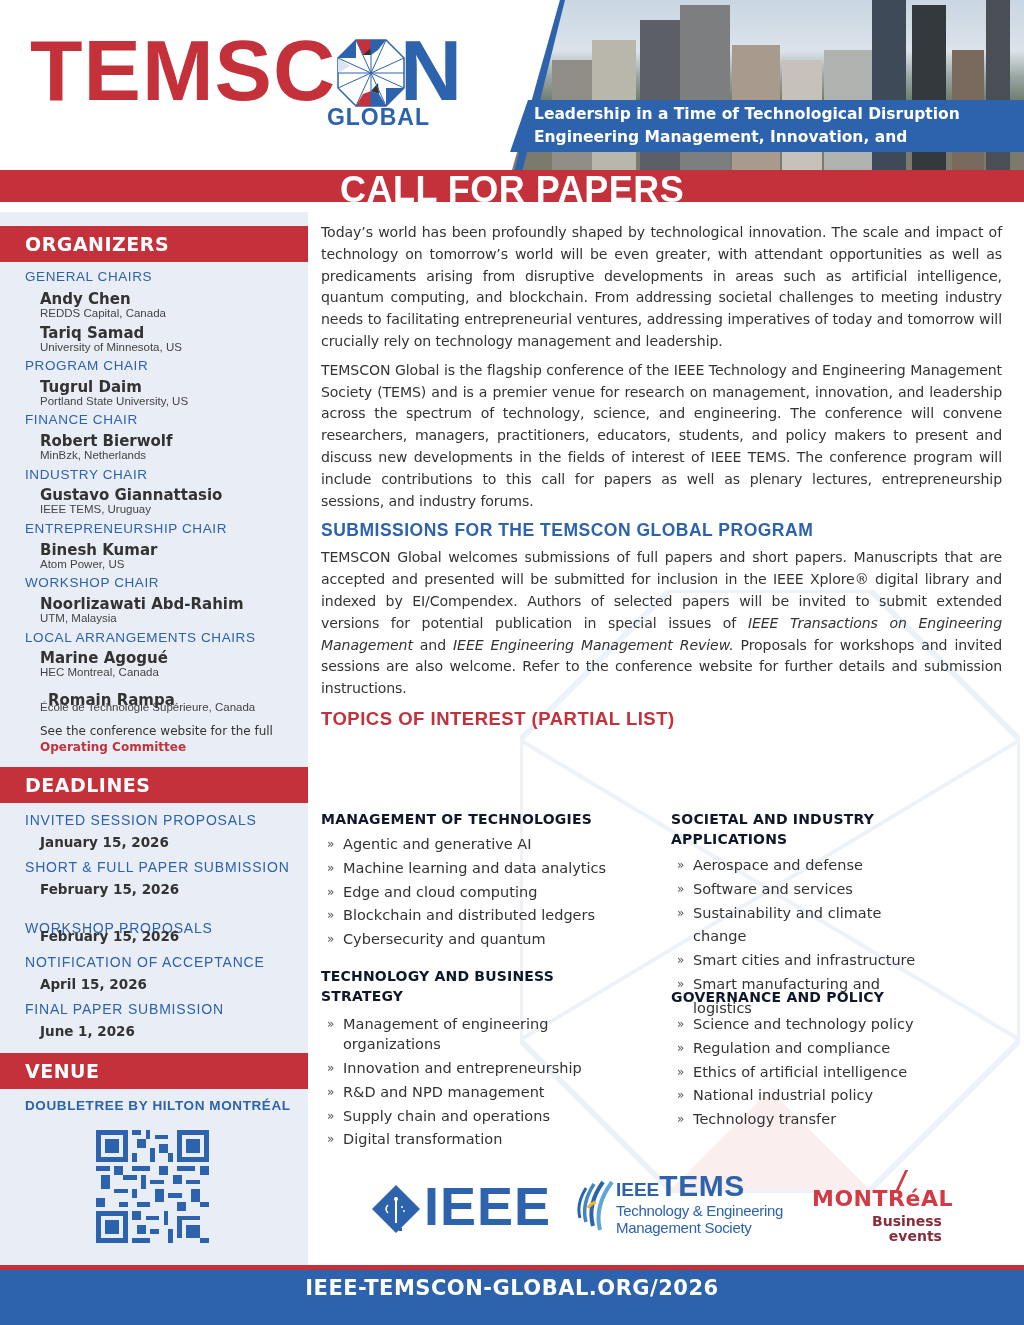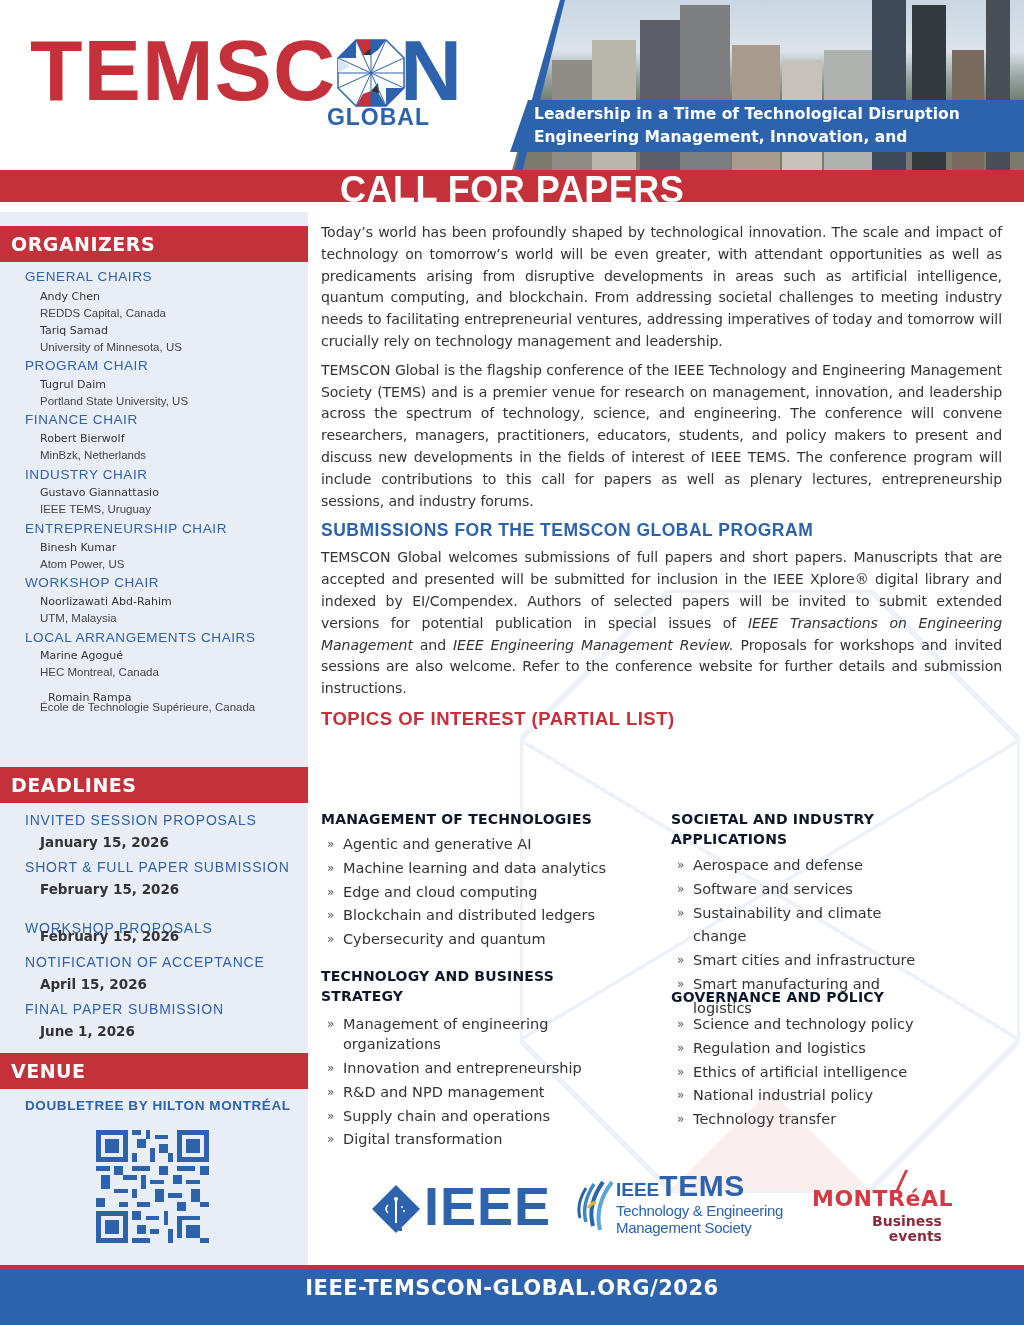--- a/index.html
+++ b/index.html
@@ -24,23 +24,23 @@
   .tagline { position: absolute; left: 510px; top: 100px; width: 514px; height: 52px; background: #2d62ad;
              clip-path: polygon(18px 0, 514px 0, 514px 52px, 0 52px); color: #fff; font-family: "DejaVu Sans", sans-serif;
              font-weight: 700; font-size: 15.5px; line-height: 23px; padding: 3px 0 0 24px; }
 
   
   .call-banner { position: absolute; left: 0; top: 170px; width: 1024px; height: 32px; background: #c4313a; }
   .call-title { position: absolute; left: 340px; top: 0; line-height: 40px; color: #fff; font-family: "Liberation Sans", sans-serif; font-weight: 700; font-size: 36px; letter-spacing: 0.5px; }
 
   
   .sidebar { position: absolute; left: 0; top: 212px; width: 308px; height: 1055px; background: #e9edf6; }
-  .side-head { position: absolute; left: 0; width: 308px; height: 36px; background: #c4313a; color: #fff; font-family: "DejaVu Sans", sans-serif; font-weight: 700; font-size: 19px; line-height: 36px; padding-left: 11px; letter-spacing: 0.5px; }
+  .side-head { position: absolute; left: 0; width: 308px; height: 36px; background: #c4313a; color: #fff; font-family: "DejaVu Sans", sans-serif; font-weight: 700; font-size: 19px; line-height: 36px; padding-left: 25px; letter-spacing: 0.5px; }
   .side-role { position: absolute; left: 25px; font-family: "Liberation Sans", sans-serif; font-size: 13.5px; color: #2d62ad; letter-spacing: 0.6px; white-space: nowrap; }
-  .side-name { position: absolute; left: 40px; font-family: "DejaVu Sans", sans-serif; font-weight: 400; font-size: 11px; color: #333; white-space: nowrap; }
+  .side-name { position: absolute; left: 40px; font-family: "DejaVu Sans", sans-serif; font-weight: 700; font-size: 15px; color: #333; white-space: nowrap; }
   .side-aff { position: absolute; left: 40px; font-family: "Liberation Sans", sans-serif; font-size: 11.5px; color: #444; white-space: nowrap; }
   .side-note { position: absolute; left: 40px; top: 511px; width: 260px; font-family: "DejaVu Sans", sans-serif; font-size: 12px; line-height: 16px; color: #333; }
   .side-note .link { color: #c4313a; font-weight: 700; }
   .dl-label { position: absolute; left: 25px; font-family: "Liberation Sans", sans-serif; font-size: 14px; color: #2d62ad; letter-spacing: 0.8px; white-space: nowrap; }
   .dl-date { position: absolute; left: 40px; font-family: "DejaVu Sans", sans-serif; font-weight: 700; font-size: 13.5px; color: #333; white-space: nowrap; }
   .venue-name { position: absolute; left: 25px; top: 886px; font-family: "Liberation Sans", sans-serif; font-weight: 700; font-size: 13.5px; color: #2d62ad; letter-spacing: 0.6px; white-space: nowrap; }
   .qr { position: absolute; left: 96px; top: 918px; width: 113px; height: 113px; }
 
   
   .main { position: absolute; left: 321px; top: 222px; width: 681px; }
@@ -161,20 +161,24 @@
   <div class="side-role" style="top:363px;">WORKSHOP CHAIR</div>
   <div class="side-name" style="top:383px;">Noorlizawati Abd-Rahim</div>
   <div class="side-aff" style="top:400px;">UTM, Malaysia</div>
 
   <div class="side-role" style="top:418px;">LOCAL ARRANGEMENTS CHAIRS</div>
   <div class="side-name" style="top:437px;">Marine Agogué</div>
   <div class="side-aff" style="top:454px;">HEC Montreal, Canada</div>
   <div class="side-name" style="top:479px;margin-left:8px;">Romain Rampa</div>
   <div class="side-aff" style="top:489px;">École de Technologie Supérieure, Canada</div>
 
+  <div class="side-note">
+    <span>See the conference website for the full</span>
+    <span class="link">Operating Committee</span>
+  </div>
 
   <div class="side-head" style="top:555px;">DEADLINES</div>
   <div class="dl-label" style="top:600px;">INVITED SESSION PROPOSALS</div>
   <div class="dl-date" style="top:622px;">January 15, 2026</div>
   <div class="dl-label" style="top:647px;">SHORT &amp; FULL PAPER SUBMISSION</div>
   <div class="dl-date" style="top:669px;">February 15, 2026</div>
   <div class="dl-label" style="top:708px;">WORKSHOP PROPOSALS</div>
   <div class="dl-date" style="top:716px;">February 15, 2026</div>
   <div class="dl-label" style="top:742px;">NOTIFICATION OF ACCEPTANCE</div>
   <div class="dl-date" style="top:764px;">April 15, 2026</div>
@@ -278,21 +282,21 @@
     <li class="topic-item"><span class="chev">»</span><span>Sustainability and climate change</span></li>
     <li class="topic-item"><span class="chev">»</span><span>Smart cities and infrastructure</span></li>
     <li class="topic-item"><span class="chev">»</span><span>Smart manufacturing and logistics</span></li>
   </ul>
 </div>
 
 <div class="topic-col" style="left:671px;top:987px;width:340px;">
   <div class="topic-head">GOVERNANCE AND POLICY</div>
   <ul class="topic-list" style="margin-top:6px;">
     <li class="topic-item"><span class="chev">»</span><span>Science and technology policy</span></li>
-    <li class="topic-item"><span class="chev">»</span><span>Regulation and logistics</span></li>
+    <li class="topic-item"><span class="chev">»</span><span>Regulation and compliance</span></li>
     <li class="topic-item"><span class="chev">»</span><span>Ethics of artificial intelligence</span></li>
     <li class="topic-item"><span class="chev">»</span><span>National industrial policy</span></li>
     <li class="topic-item"><span class="chev">»</span><span>Technology transfer</span></li>
   </ul>
 </div>
 
 <div class="logos">
   <div class="ieee-logo">
     <svg class="ieee-diamond" viewBox="0 0 48 48">
       <polygon points="24,0 48,24 24,48 0,24" fill="#2d62ad"></polygon>

